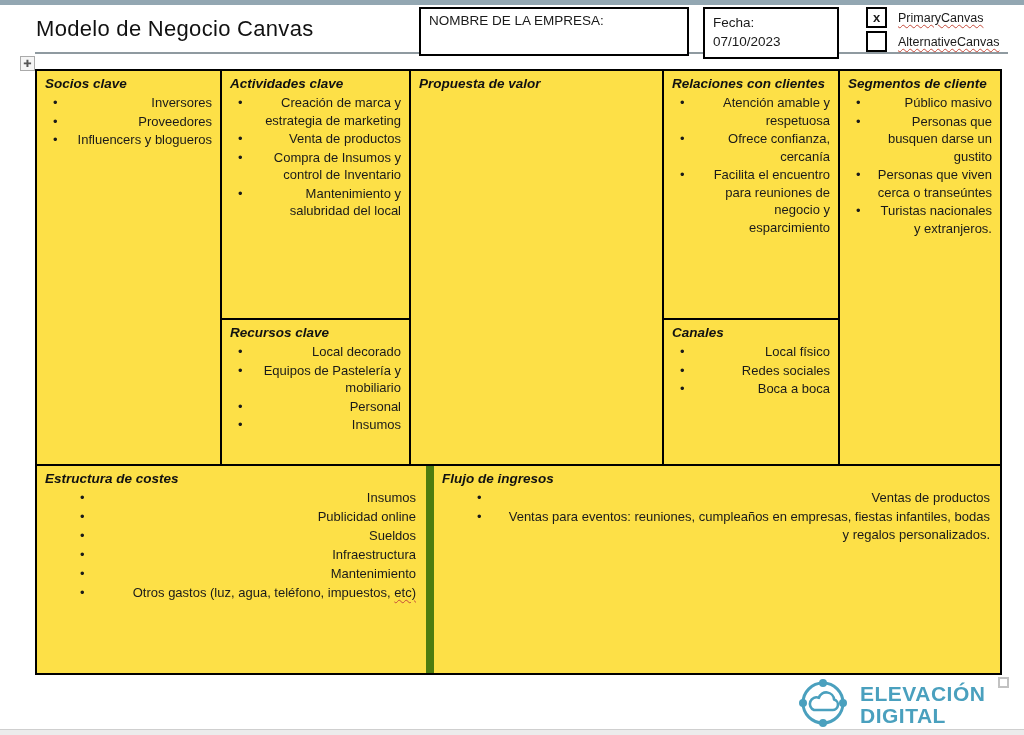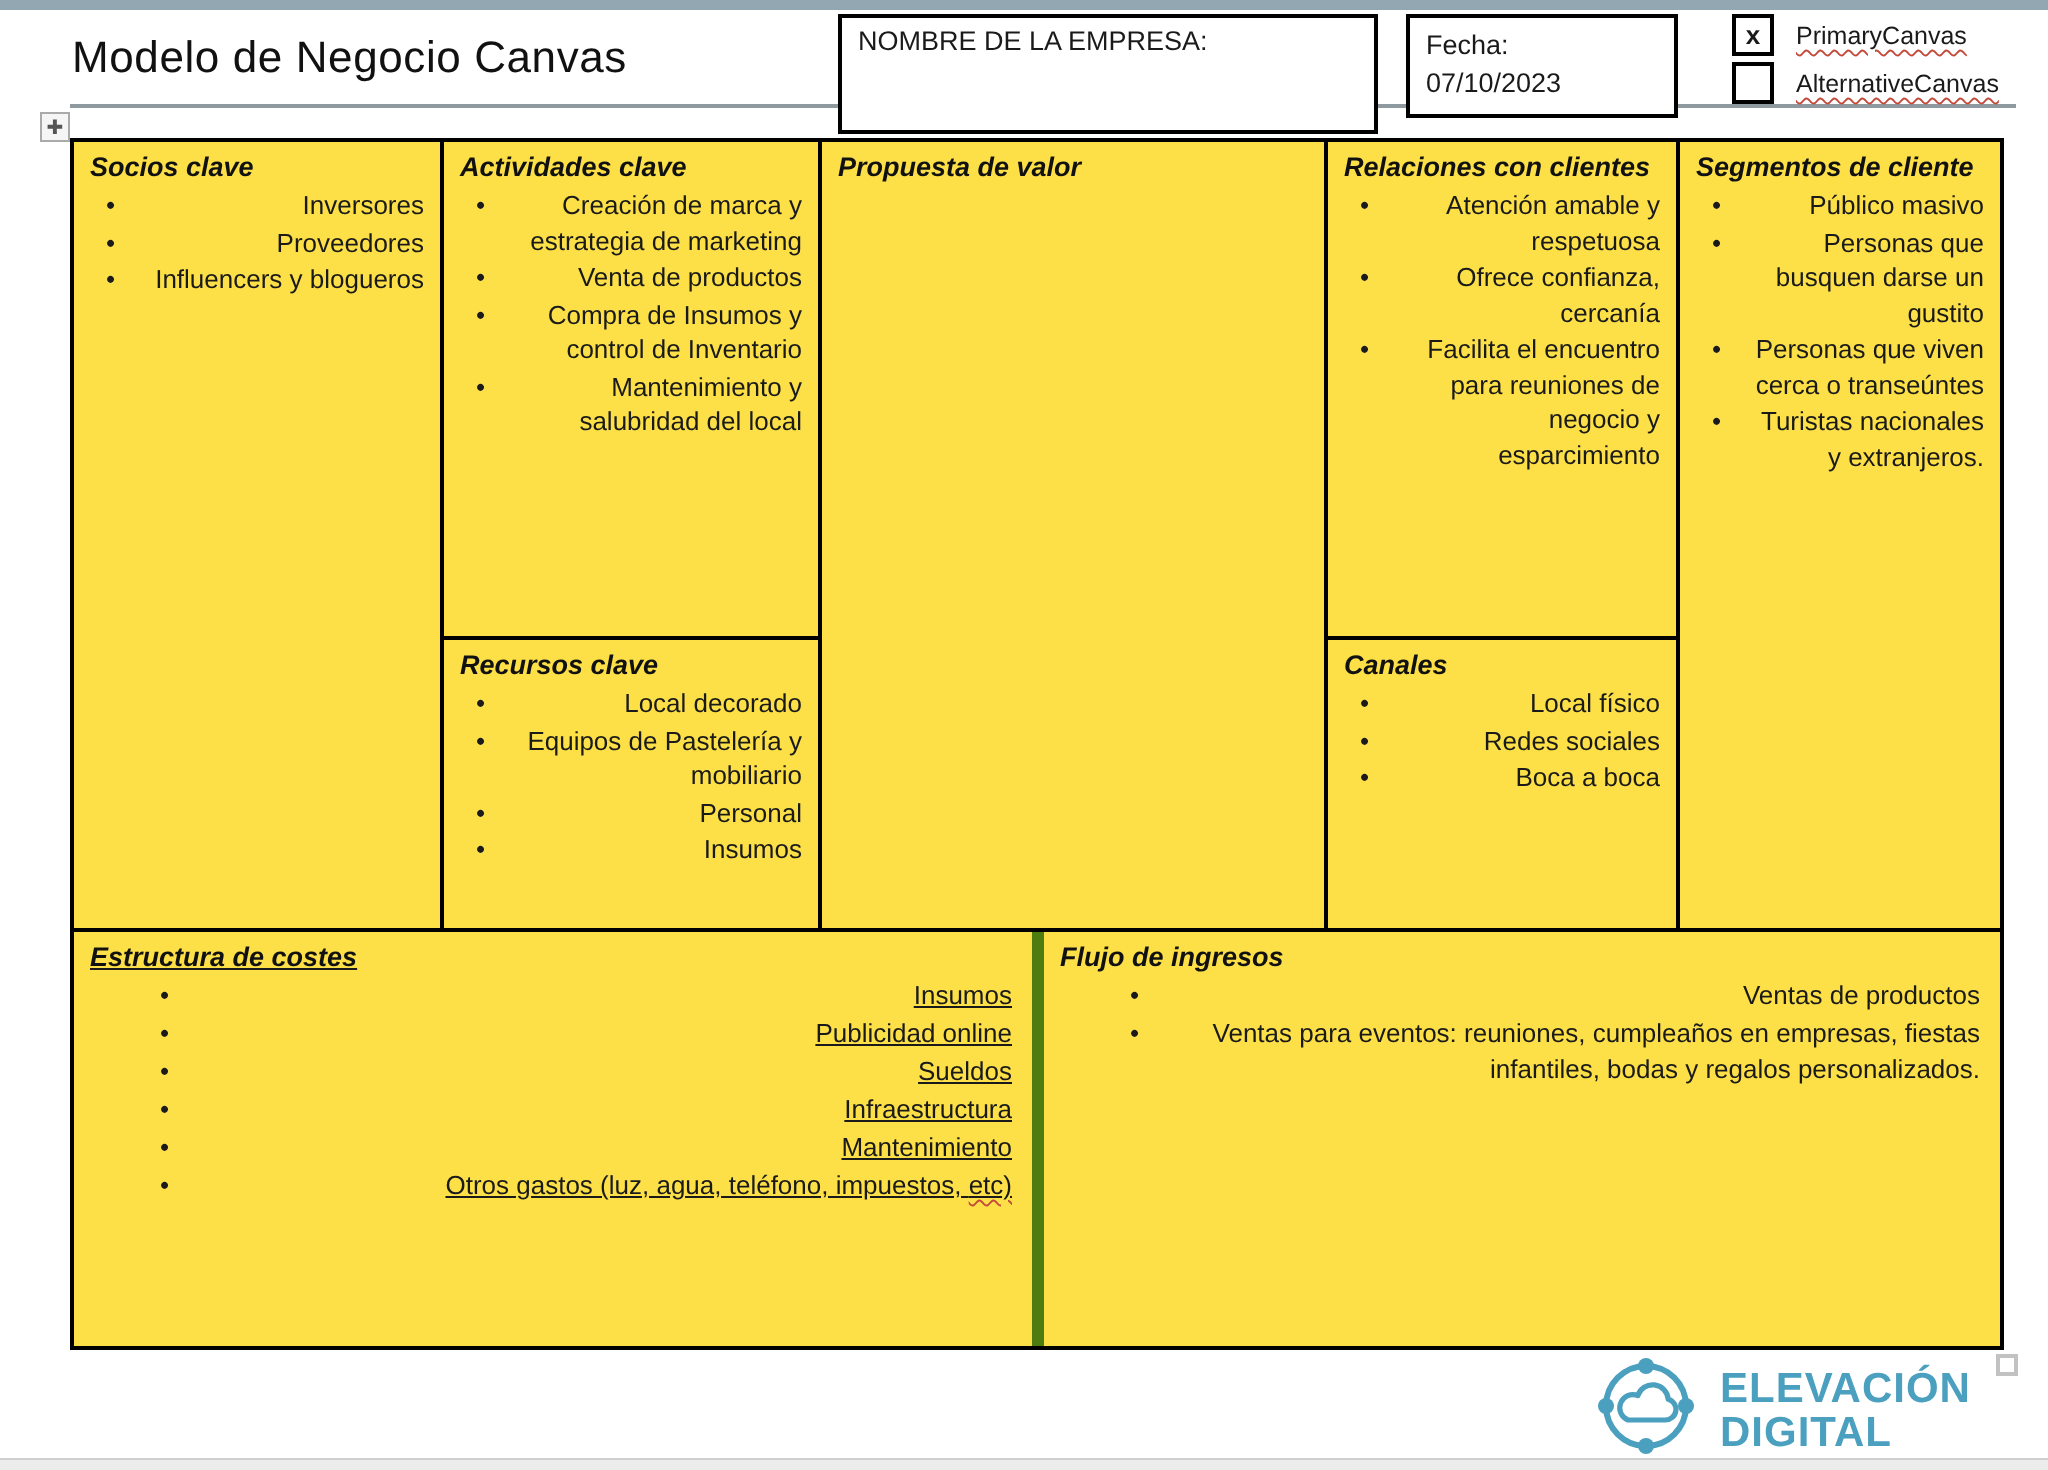--- a/index.html
+++ b/index.html
@@ -10,21 +10,21 @@
   
   .top-strip{position:absolute;left:0;top:0;width:1024px;height:5px;background:#93a7b2;}
   .bottom-strip{position:absolute;left:0;top:729px;width:1024px;height:6px;background:#ececec;border-top:1px solid #cfcfcf;}
 
   
   .doc-title{position:absolute;left:36px;top:16px;font-size:22px;letter-spacing:.3px;color:#111;}
   .title-rule{position:absolute;left:35px;top:52px;width:973px;border-top:2px solid #8f9aa0;z-index:1;}
 
   
   .hdr-box{position:absolute;background:#fff;border:2px solid #000;z-index:2;box-sizing:border-box;}
-  .company-box{left:419px;top:7px;width:270px;height:60px;padding:4px 8px;font-size:13.5px;}
+  .company-box{left:419px;top:7px;width:270px;height:49px;padding:4px 8px;font-size:13.5px;}
   .date-box{left:703px;top:7px;width:136px;height:52px;padding:4px 8px;font-size:13.5px;line-height:19px;}
 
   
   .cbx-group{position:absolute;left:866px;top:8px;z-index:2;}
   .cbx-row{display:flex;align-items:center;gap:11px;margin-bottom:5px;height:19px;}
   .cbx{width:17px;height:17px;border:2px solid #000;background:#fff;display:flex;align-items:center;justify-content:center;
        font-size:13px;font-weight:bold;line-height:1;box-sizing:content-box;}
   .cbx-label{font-size:12.5px;padding-top:1px;}
   .misspell{text-decoration-line:underline;text-decoration-style:wavy;text-decoration-color:#c44a3a;
             text-decoration-thickness:1px;text-underline-offset:2px;}
@@ -52,21 +52,21 @@
   .c-actividades{grid-column:2;grid-row:1;}
   .c-recursos{grid-column:2;grid-row:2;}
   .c-propuesta{grid-column:3;grid-row:1/3;}
   .c-relaciones{grid-column:4;grid-row:1;}
   .c-canales{grid-column:4;grid-row:2;}
   .c-segmentos{grid-column:5;grid-row:1/3;}
   .bottom-row{grid-column:1/6;grid-row:3;display:flex;}
   .cell-wide{box-sizing:border-box;padding:5px 10px 4px 8px;}
   .cell-wide li{padding-left:58px;line-height:18px;}
   .cell-wide li::before{left:35px;}
-  .c-estructura{width:485px;border-right:6px solid #4d7c0f;text-decoration:underline;}
+  .c-estructura{width:397px;border-right:8px solid #4d7c0f;}
   .c-flujo{flex:1;}
 
   
   .logo{position:absolute;left:796px;top:676px;display:flex;align-items:center;gap:10px;}
   .logo-text{font-weight:bold;font-size:21px;line-height:22px;letter-spacing:.5px;color:#4AA0BE;}
 </style>
 </head>
 <body>
 
 <div class="top-strip"></div>

